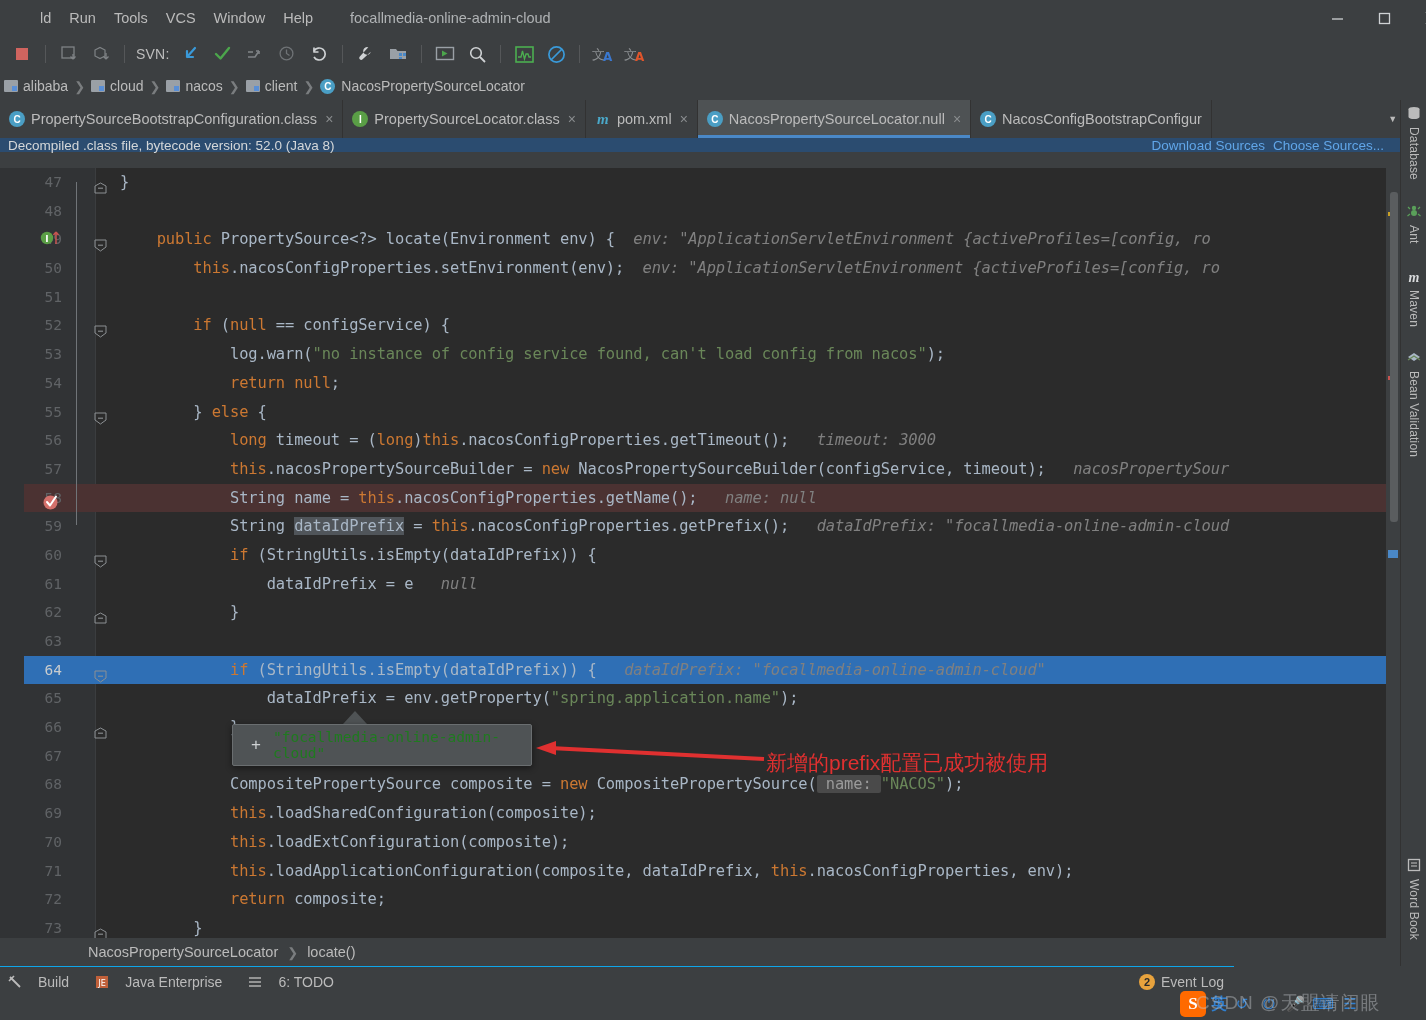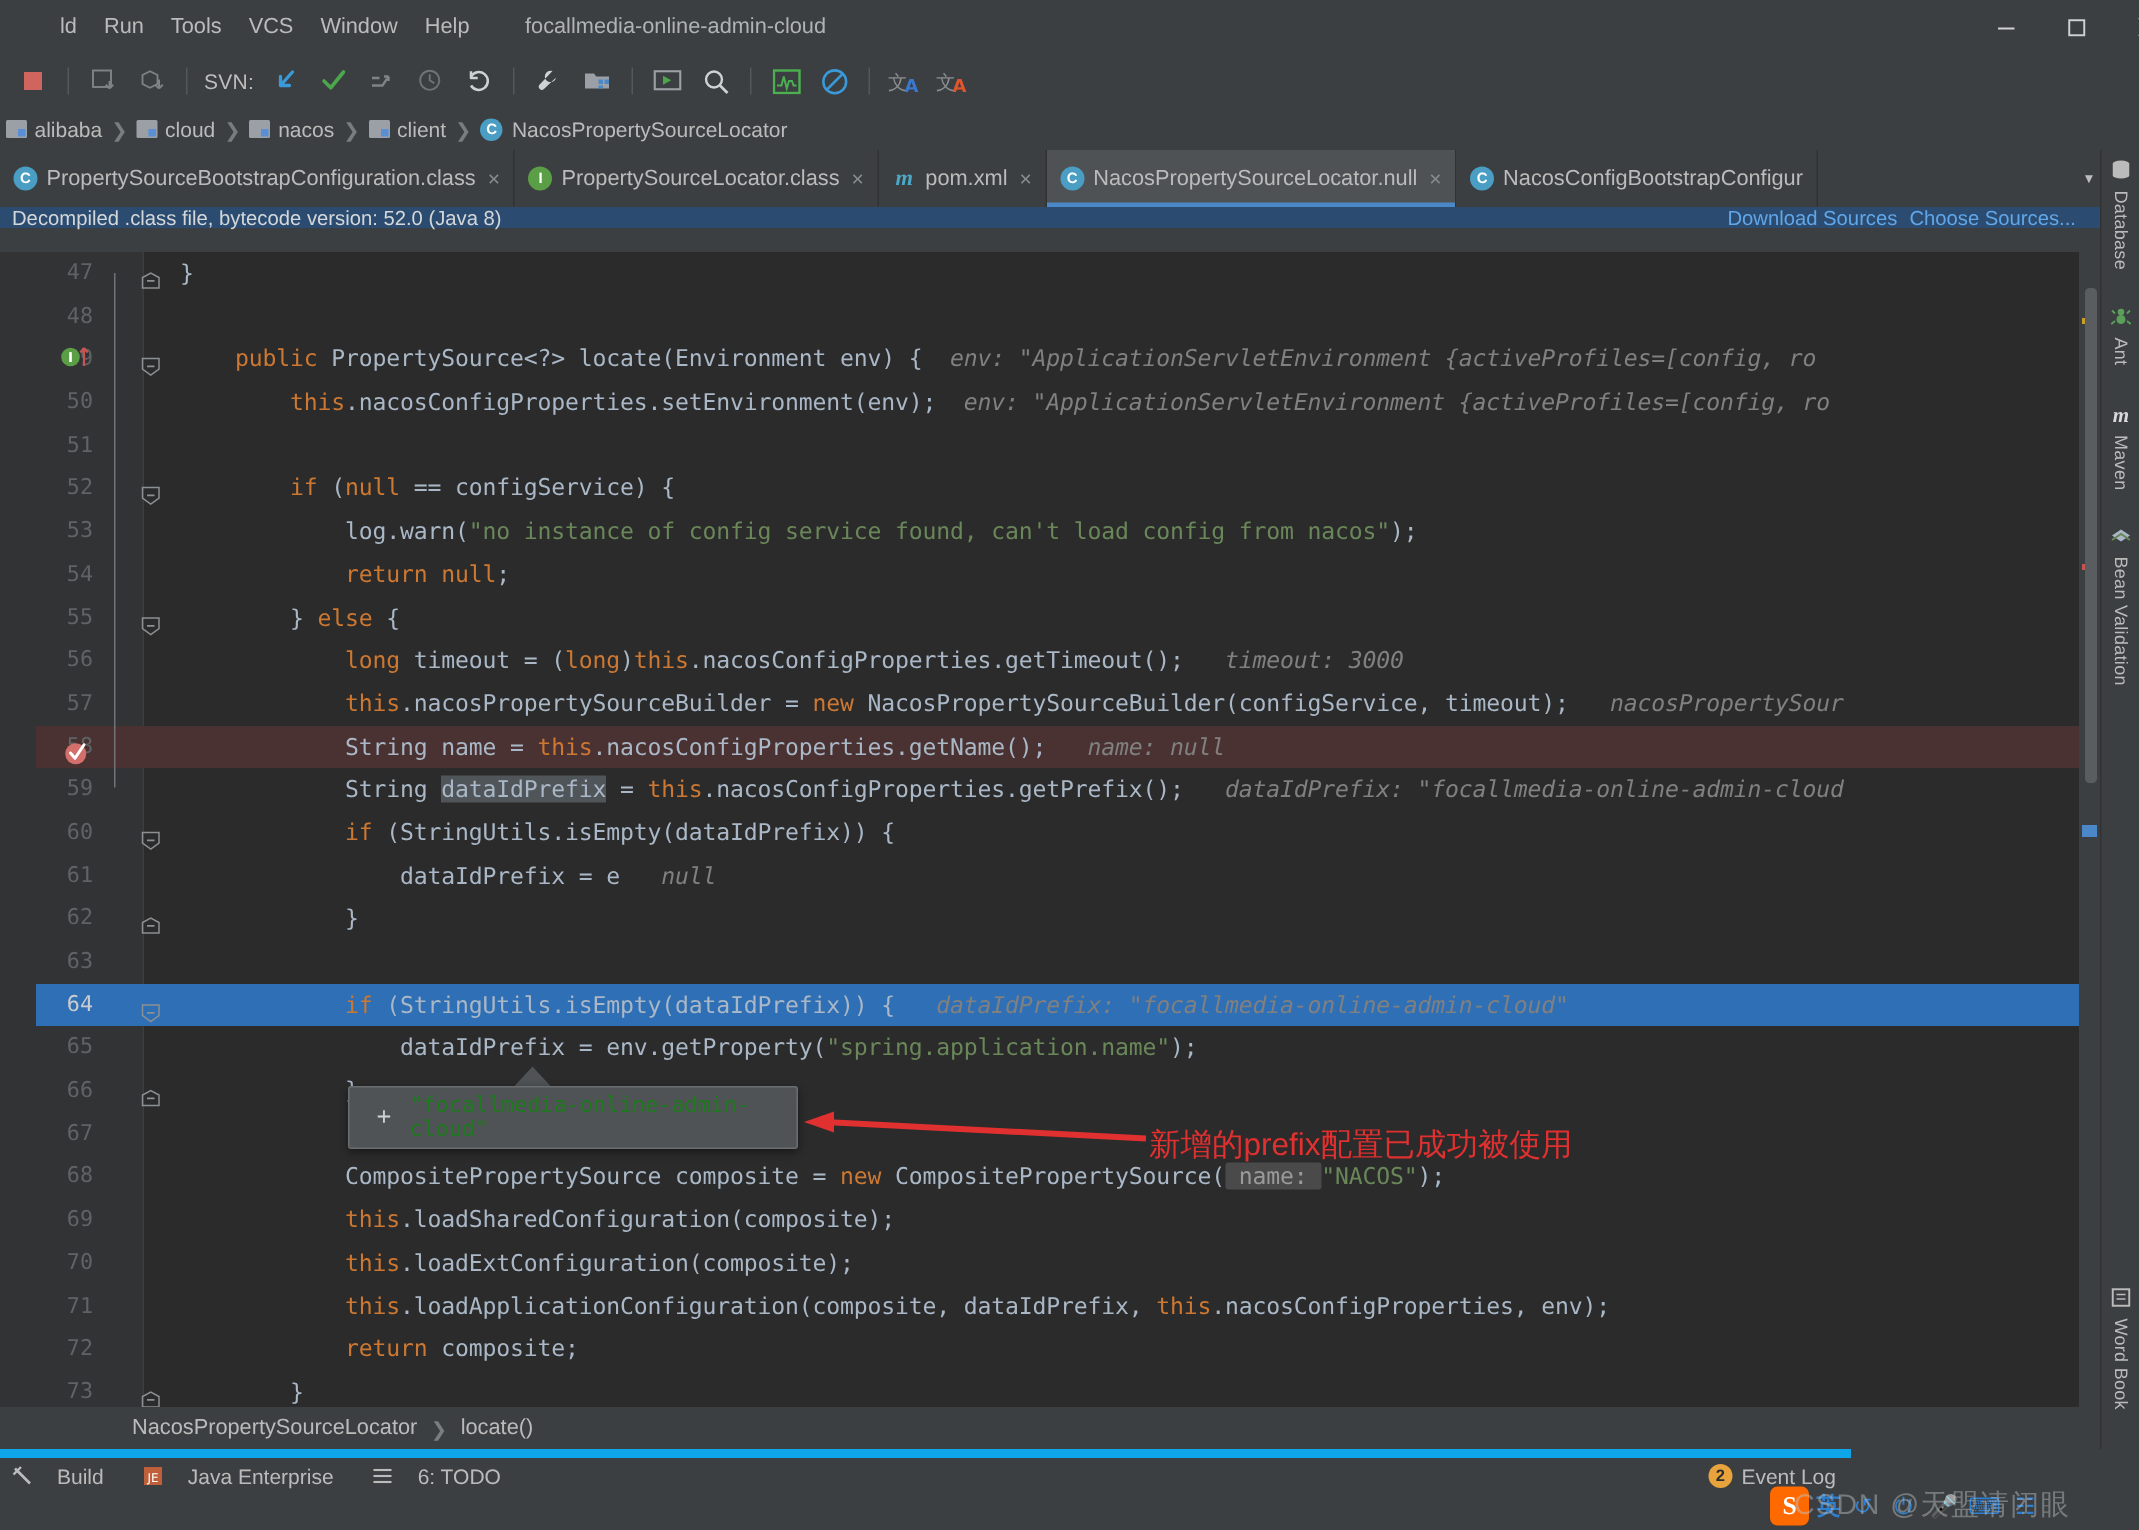--- a/index.html
+++ b/index.html
@@ -199,21 +199,21 @@
     position: absolute; top: 938px; left: 0; width: 1400px; height: 28px;
     background: #3c3f41; display: flex; align-items: center; padding-left: 88px;
   }
   .bc-item { color: #bbbbbb; font-size: 14.5px; }
   .bc-sep { color: #7a7d7f; margin: 0 9px; font-size: 13px; }
 
   
   .statusbar {
     position: absolute; top: 966px; left: 0; width: 1234px; height: 30px;
     background: #3c3f41; display: flex; align-items: center; padding-left: 8px;
-    border-top: 6px solid #0ea5e9;
+    border-top: 1px solid #0ea5e9;
   }
   .sb-item {
     display: flex; align-items: center; color: #bbbbbb; font-size: 14px;
     margin-right: 26px; white-space: nowrap;
   }
   .sb-item .sb-ico { margin-right: 16px; display: inline-flex; }
   .sb-right { margin-left: auto; display: flex; align-items: center; padding-right: 10px; }
   .badge {
     width: 16px; height: 16px; border-radius: 50%; background: #e8a33d;
     color: #2b2b2b; font-size: 11px; font-weight: bold;

